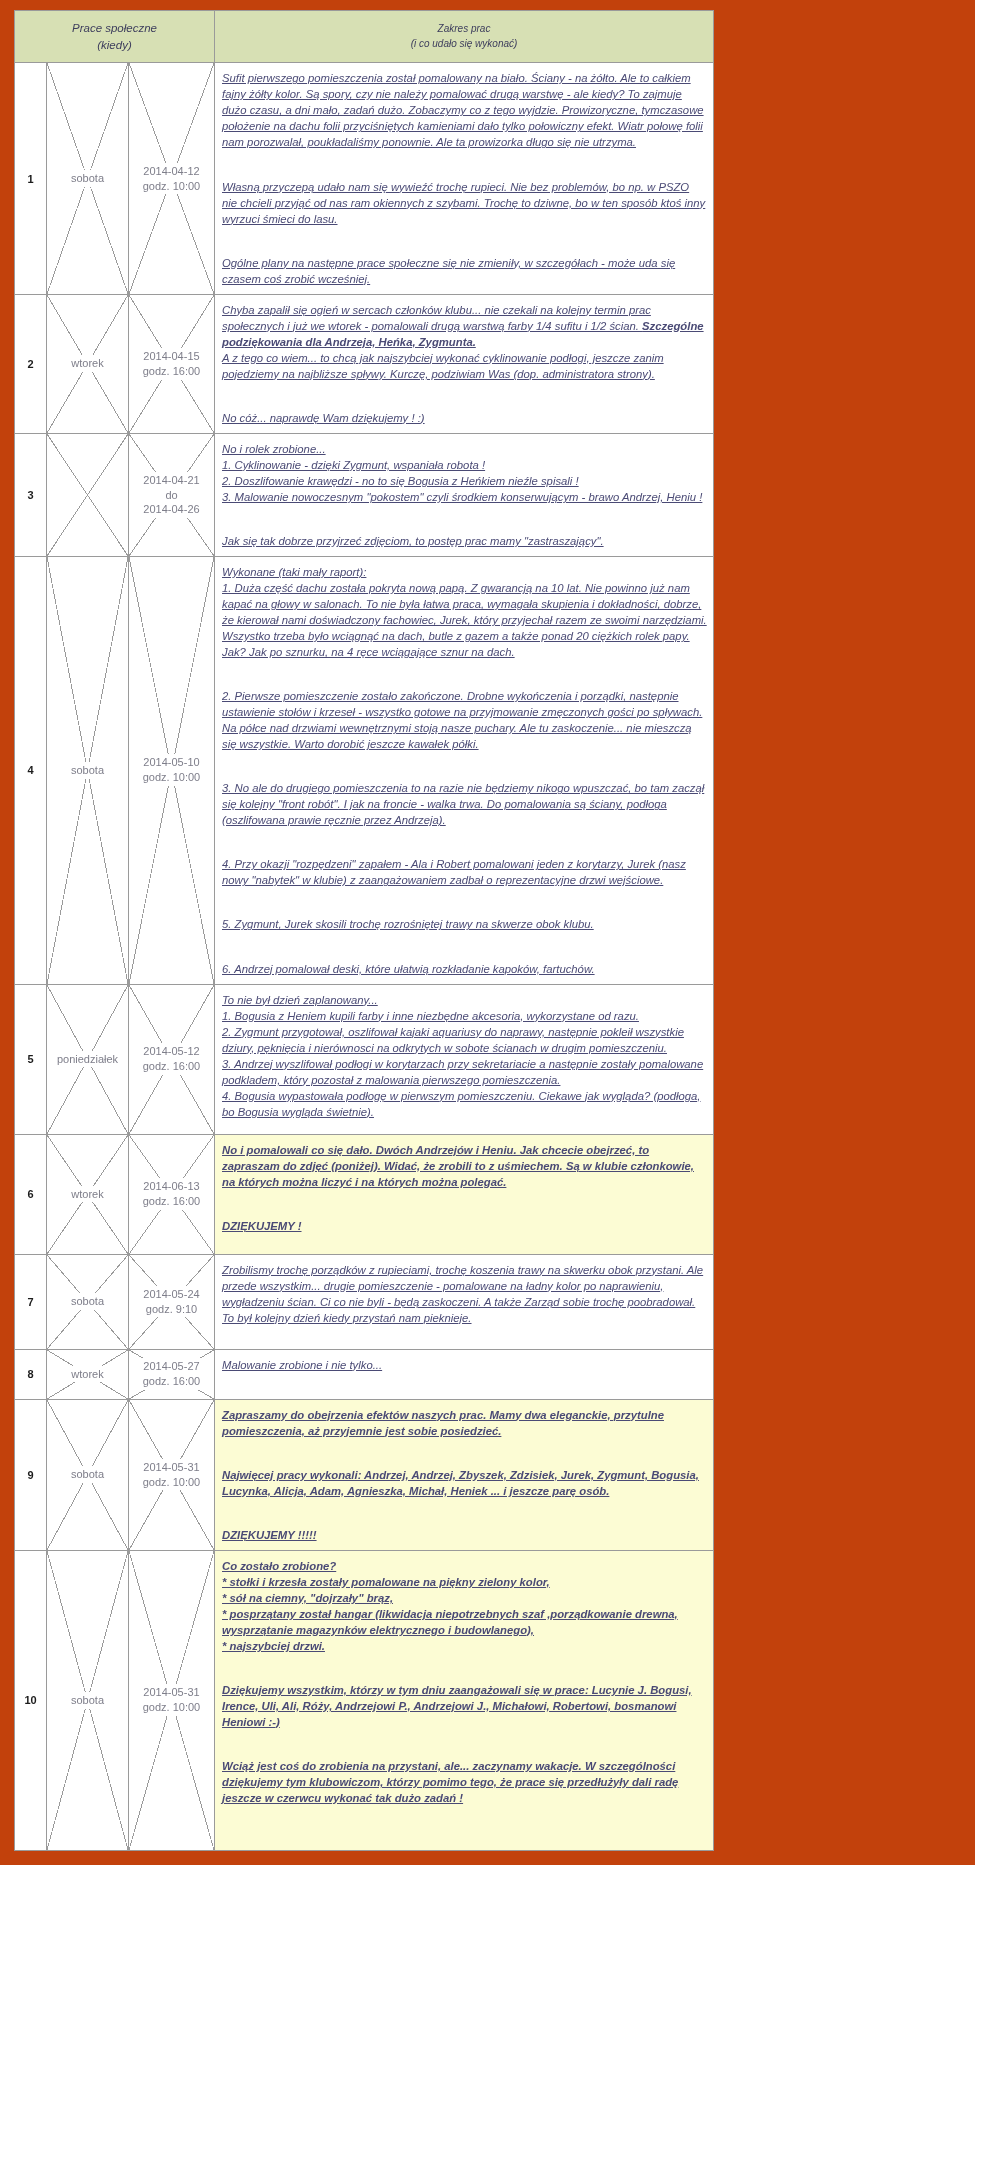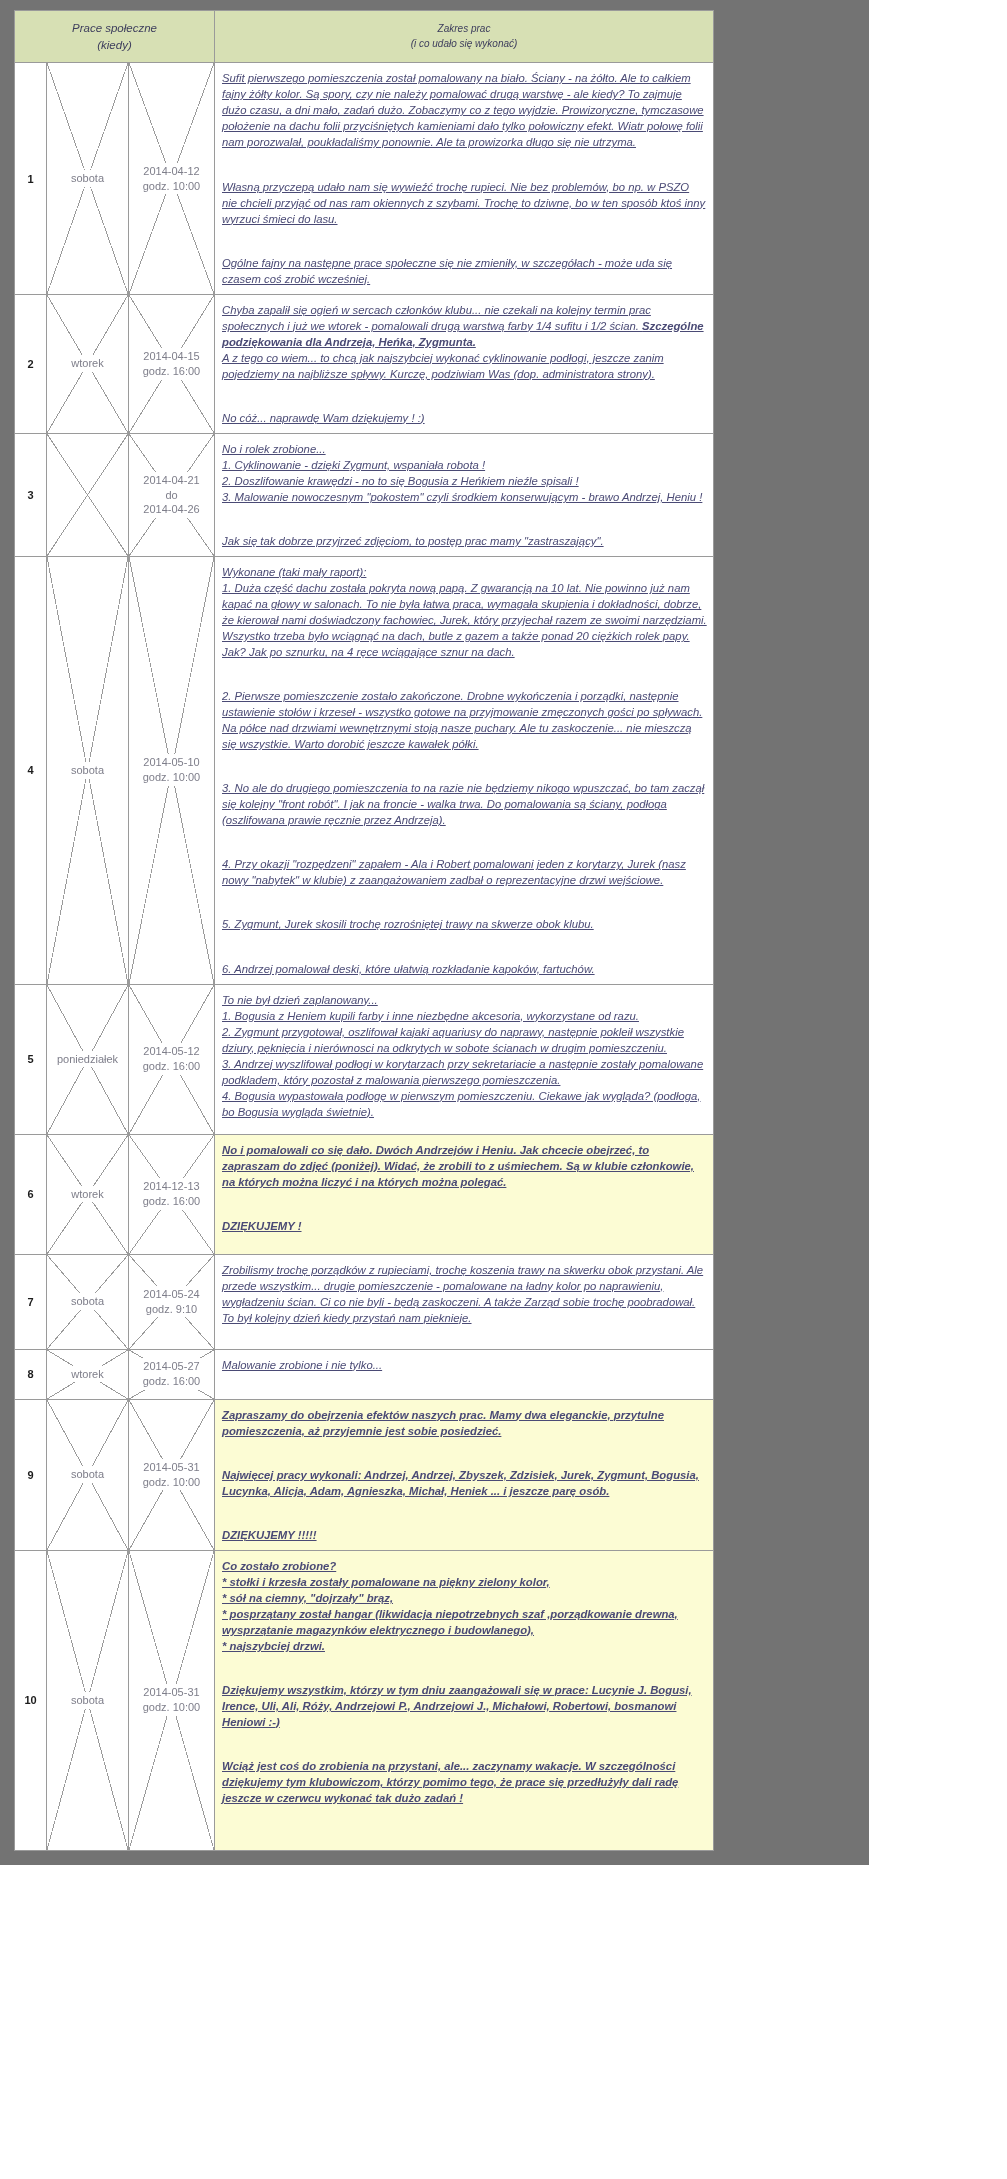--- a/index.html
+++ b/index.html
@@ -5,24 +5,24 @@
   html, body {
     margin: 0;
     padding: 0;
     background: #ffffff;
   }
   body {
     width: 1007px;
     font-family: "Liberation Sans", sans-serif;
   }
   #sheet {
-    width: 869px;
+    width: 975px;
     box-sizing: border-box;
     padding: 10px 14px 14px 14px;
-    background: #737373;
+    background: #c2410c;
   }
   table.worklog {
     border-collapse: collapse;
     table-layout: fixed;
     width: 699px;
     border: 1px solid #9a9a9a;
   }
   table.worklog col.c-num   { width: 32px; }
   table.worklog col.c-day   { width: 82px; }
   table.worklog col.c-date  { width: 86px; }
@@ -112,21 +112,21 @@
       </tr>
     </thead>
     <tbody id="tbody">
         <tr style="height: 185px;">
           <td class="num">1</td>
           <td class="day"><span>sobota</span></td>
           <td class="date"><span><div>2014-04-12</div><div>godz. 10:00</div></span></td>
           <td class="scope">
             <p><span>Sufit pierwszego pomieszczenia został pomalowany na biało. Ściany - na żółto. Ale to całkiem fajny żółty kolor. Są spory, czy nie należy pomalować drugą warstwę - ale kiedy?  To zajmuje dużo czasu, a dni mało, zadań dużo.  Zobaczymy co z tego wyjdzie. Prowizoryczne, tymczasowe położenie na dachu folii przyciśniętych kamieniami dało tylko połowiczny efekt. Wiatr połowę folii nam porozwalał, poukładaliśmy ponownie. Ale ta prowizorka długo się nie utrzyma.</span></p>
             <p class="gap"><span>Własną przyczepą udało nam się wywieźć trochę rupieci. Nie bez problemów, bo np. w PSZO nie chcieli przyjąć od nas ram okiennych z szybami. Trochę to dziwne, bo w ten sposób ktoś inny wyrzuci śmieci do lasu.</span></p>
-            <p class="gap"><span>Ogólne fajny na następne prace społeczne się nie zmieniły, w szczegółach - może uda się czasem coś zrobić wcześniej.</span></p>
+            <p class="gap"><span>Ogólne plany na następne prace społeczne się nie zmieniły, w szczegółach - może uda się czasem coś zrobić wcześniej.</span></p>
           </td>
         </tr>
         <tr style="height: 98px;">
           <td class="num">2</td>
           <td class="day"><span>wtorek</span></td>
           <td class="date"><span><div>2014-04-15</div><div>godz. 16:00</div></span></td>
           <td class="scope">
             <p><span>Chyba zapalił się ogień w sercach członków klubu... nie czekali na kolejny termin prac społecznych i już we wtorek - pomalowali drugą warstwą farby 1/4 sufitu i 1/2 ścian. </span><b>Szczególne podziękowania dla Andrzeja, Heńka, Zygmunta.</b></p>
             <p><span>A z tego co wiem...  to chcą jak najszybciej wykonać cyklinowanie podłogi, jeszcze zanim pojedziemy na najbliższe spływy. Kurczę, podziwiam Was (dop. administratora strony).</span></p>
             <p class="gap"><span>No cóż... naprawdę Wam dziękujemy !  :)</span></p>
@@ -166,21 +166,21 @@
             <p><span>To nie był dzień zaplanowany...</span></p>
             <p><span>1. Bogusia z Heniem kupili farby i inne niezbędne akcesoria, wykorzystane od razu.</span></p>
             <p><span>2. Zygmunt przygotował, oszlifował  kajaki aquariusy do naprawy, następnie pokleił wszystkie dziury, pęknięcia  i nierównosci na odkrytych w sobote ścianach w drugim pomieszczeniu.</span></p>
             <p><span>3. Andrzej wyszlifował podłogi w korytarzach przy sekretariacie a następnie zostały pomalowane podkladem, który pozostał z malowania pierwszego pomieszczenia.</span></p>
             <p><span>4. Bogusia wypastowała podłogę w pierwszym pomieszczeniu. Ciekawe jak wygląda?  (podłoga, bo Bogusia wygląda świetnie).</span></p>
           </td>
         </tr>
         <tr class="highlight" style="height: 120px;">
           <td class="num">6</td>
           <td class="day"><span>wtorek</span></td>
-          <td class="date"><span><div>2014-12-13</div><div>godz. 16:00</div></span></td>
+          <td class="date"><span><div>2014-06-13</div><div>godz. 16:00</div></span></td>
           <td class="scope">
             <p class="blk"><span>No i pomalowali co się dało. Dwóch Andrzejów i Heniu. Jak chcecie obejrzeć, to zapraszam do zdjęć (poniżej). Widać, że zrobili to z uśmiechem. Są w klubie członkowie, na których można liczyć i na których można polegać.</span></p>
             <p class="gap blk"><span>DZIĘKUJEMY !</span></p>
           </td>
         </tr>
         <tr style="height: 95px;">
           <td class="num">7</td>
           <td class="day"><span>sobota</span></td>
           <td class="date"><span><div>2014-05-24</div><div>godz. 9:10</div></span></td>
           <td class="scope">

